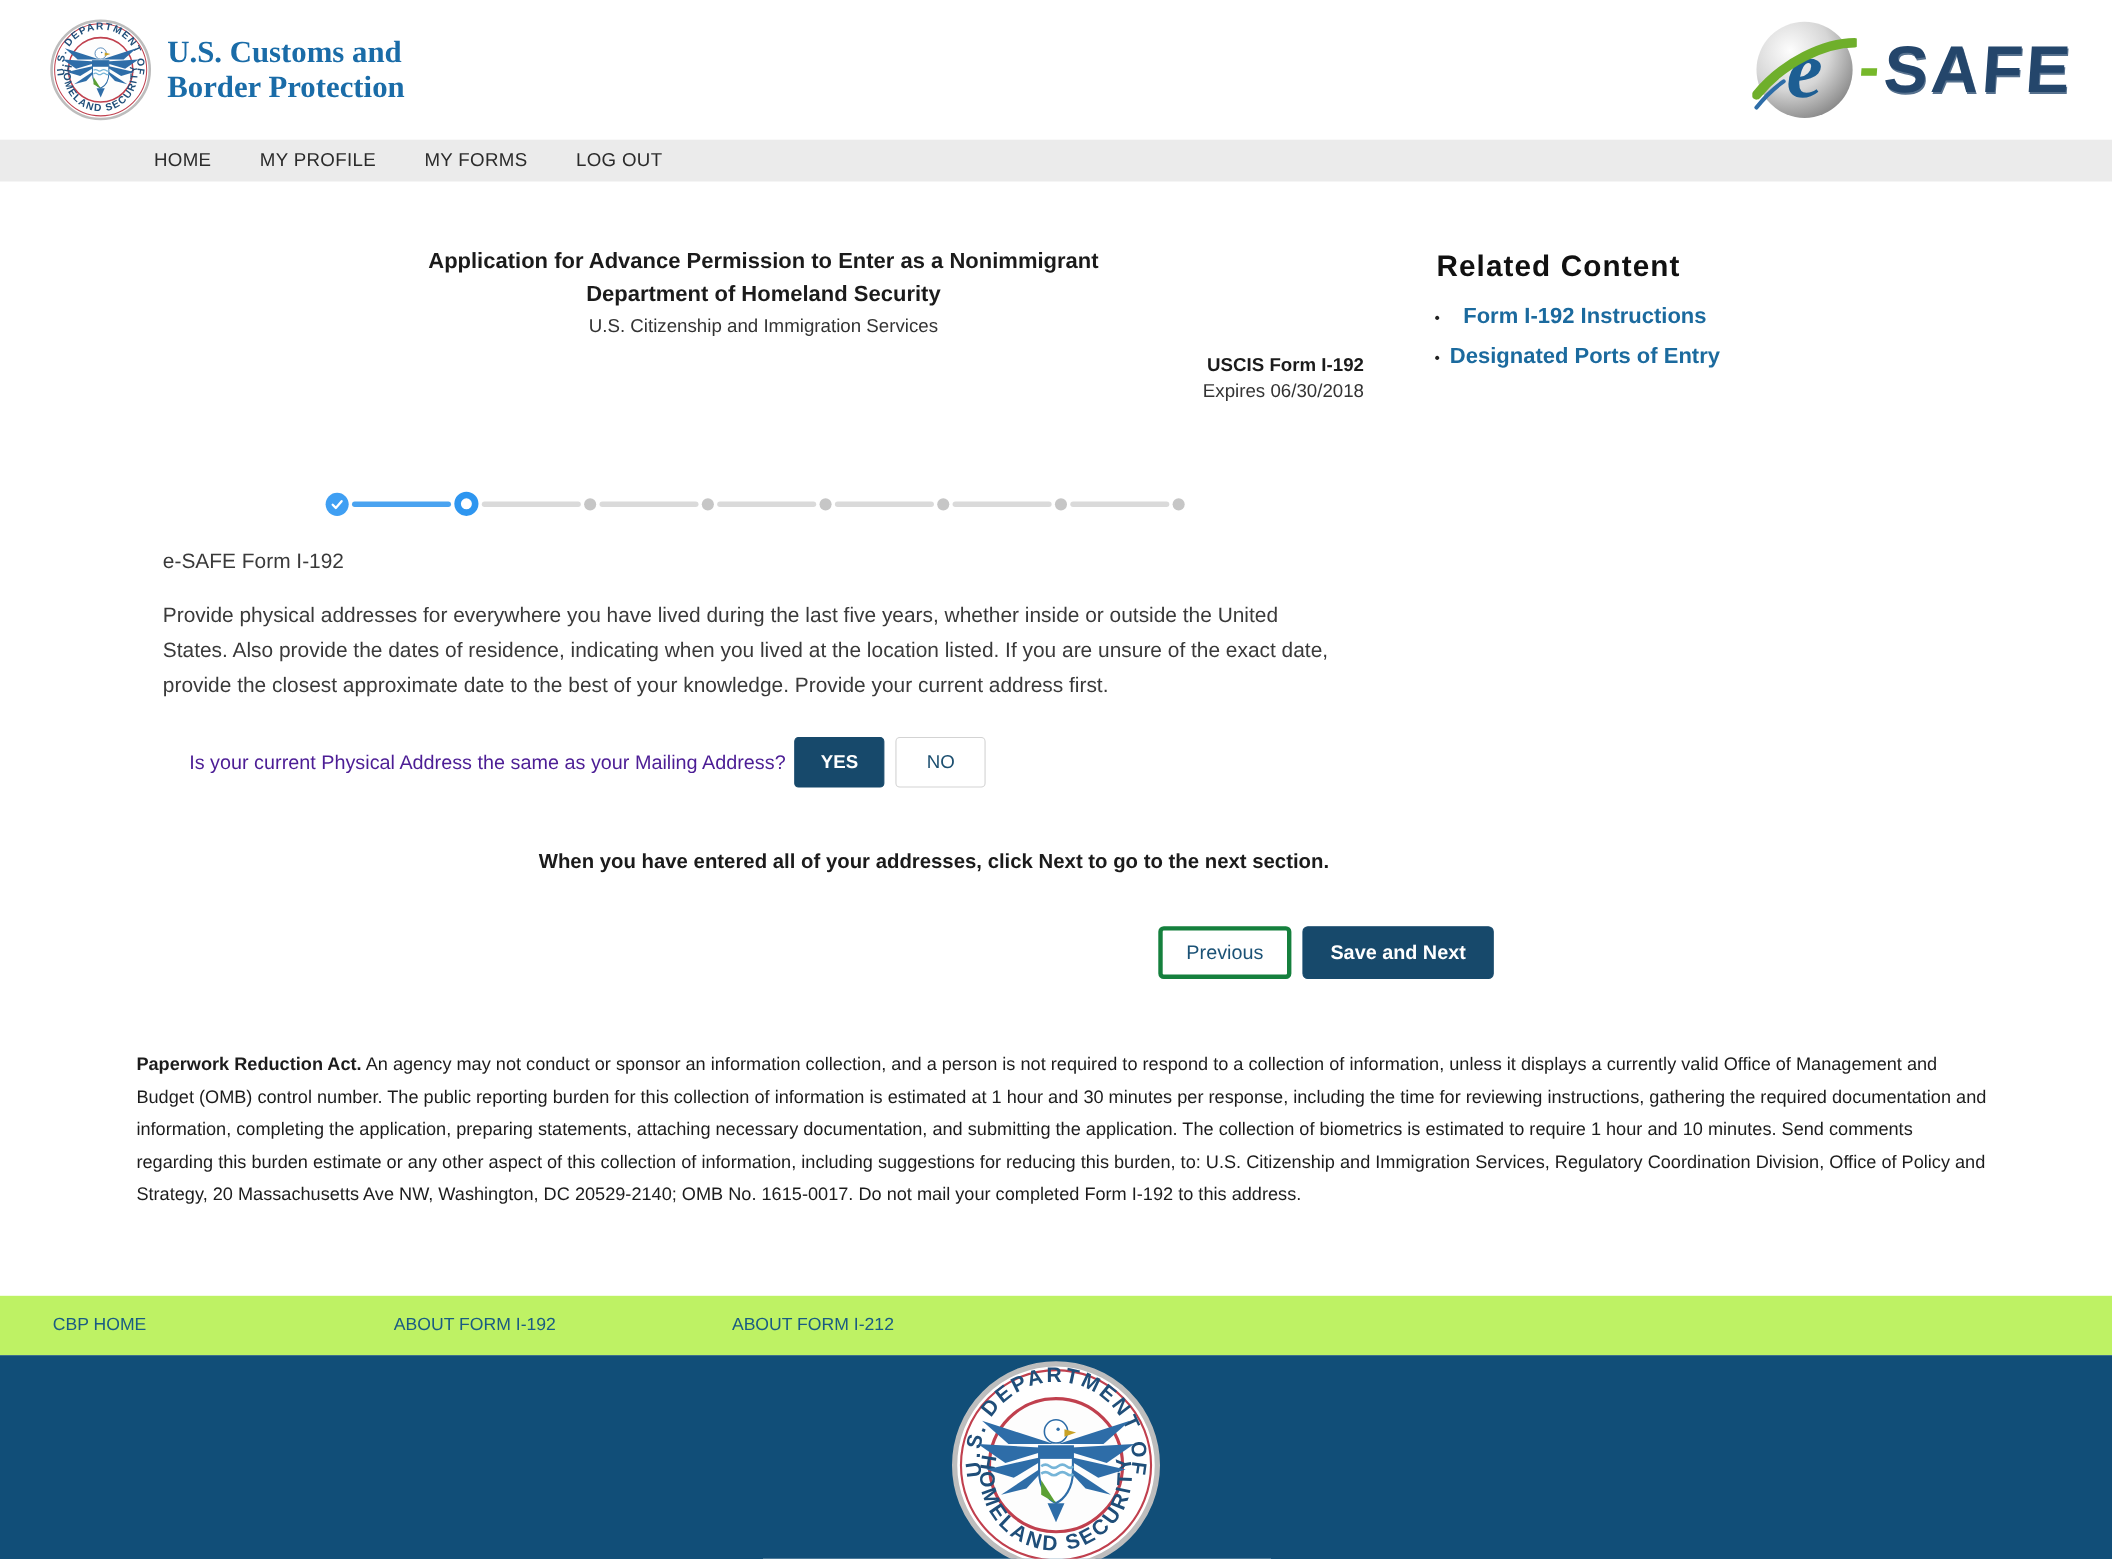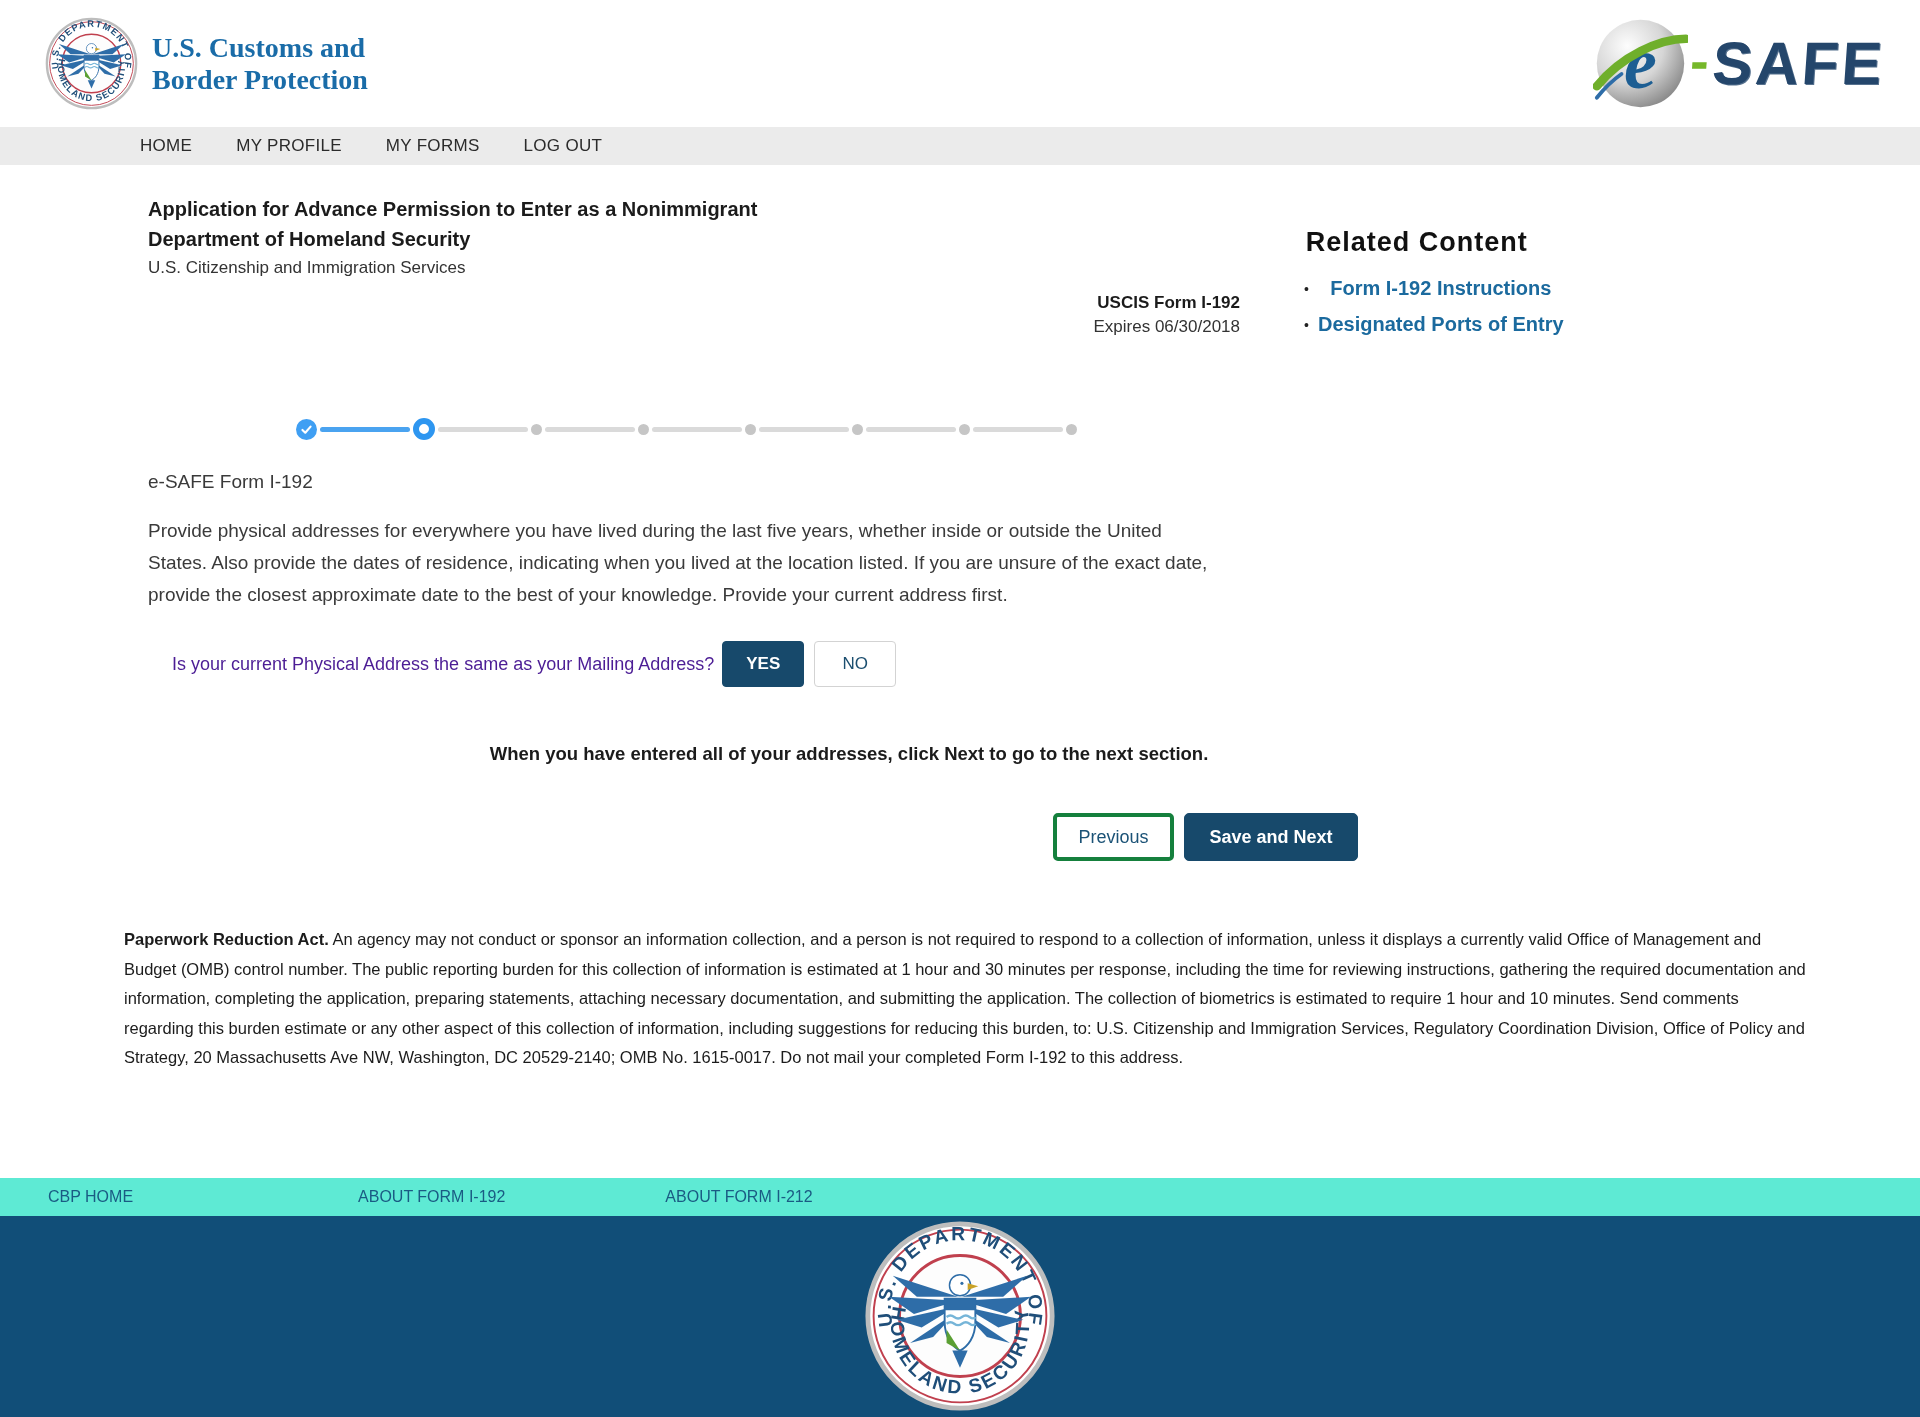--- a/index.html
+++ b/index.html
@@ -20,21 +20,21 @@
     text-shadow:1px 1px 0 #56718E; }
 
   
   .nav { height:38px; background:#EBEBEB; display:flex; align-items:center; padding-left:140px; }
   .nav a { color:#2B2B2B; font-size:17px; text-decoration:none; margin-right:44px; letter-spacing:.3px; cursor:pointer; }
 
   
   .main { position:relative; height:1013px; }
   .form-col { padding-left:148px; width:1240px; }
 
-  .title-block { padding-top:29px; }
+  .title-block { text-align:center; padding-top:58px; }
   .title-line1, .title-line2 { font-size:20px; font-weight:700; color:#1B1B1B; line-height:30px; }
   .title-line3 { font-size:17px; color:#333; line-height:27px; }
 
   .forminfo { text-align:right; margin-top:10px; }
   .forminfo .fi1 { font-size:17px; font-weight:700; color:#1B1B1B; line-height:24px; }
   .forminfo .fi2, .forminfo .fi3 { font-size:17px; color:#333; line-height:24px; }
 
   
   .related { position:absolute; left:1270px; top:62px;text-align:center; }
   .related h2 { font-size:27px; font-weight:800; color:#111; letter-spacing:1px; }
@@ -70,21 +70,21 @@
   .action-row { margin-top:48px; width:1240px; display:flex; justify-content:flex-end; padding-right:30px; }
   .btn-previous { width:121px; height:48px; background:#fff; color:#1B5276; border:4px solid #15803d;
     border-radius:5px; font-size:18px; cursor:pointer; }
   .btn-savenext { width:174px; height:48px; background:#17496B; color:#fff; border:1px solid #17496B;
     border-radius:5px; font-size:18px; font-weight:600; margin-left:10px; cursor:pointer; }
 
   .paperwork { margin-top:64px; padding:0 108px 0 124px; font-size:16.5px; line-height:29.5px; color:#1C1C1C; }
   .paperwork b { font-weight:700; }
 
   
-  .links-bar { height:38px; background:#5eead4; display:flex; align-items:center; }
+  .links-bar { height:54px; background:#bef264; display:flex; align-items:center; }
   .links-bar a { color:#1A5B83; font-size:16px; text-decoration:none; cursor:pointer; }
   .links-bar a:nth-child(1){ margin-left:48px; }
   .links-bar a:nth-child(2){ margin-left:225px; }
   .links-bar a:nth-child(3){ margin-left:160px;text-align:right; }
 
   .footer-navy { height:201px; background:#114E78; display:flex; justify-content:center; }
   .footer-navy svg.seal { width:192px; height:192px; margin-top:4px; }
 
   .seal-text { font-family:"Liberation Sans",sans-serif; font-weight:700; fill:#1F4E79; letter-spacing:2.5px; }
 </style>

